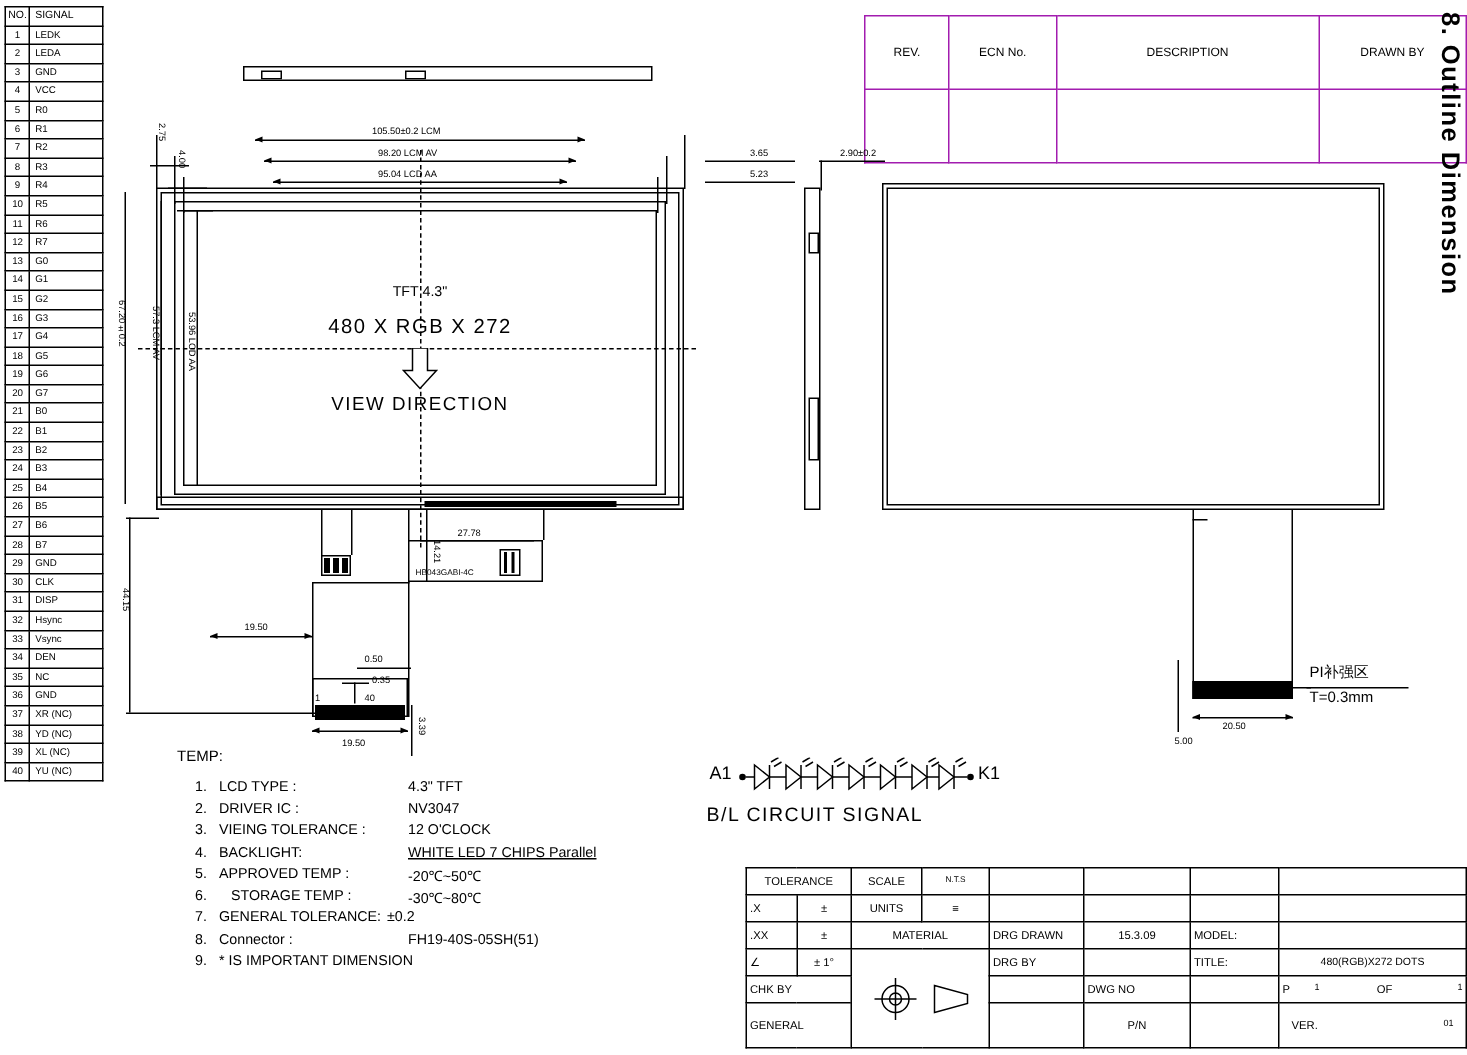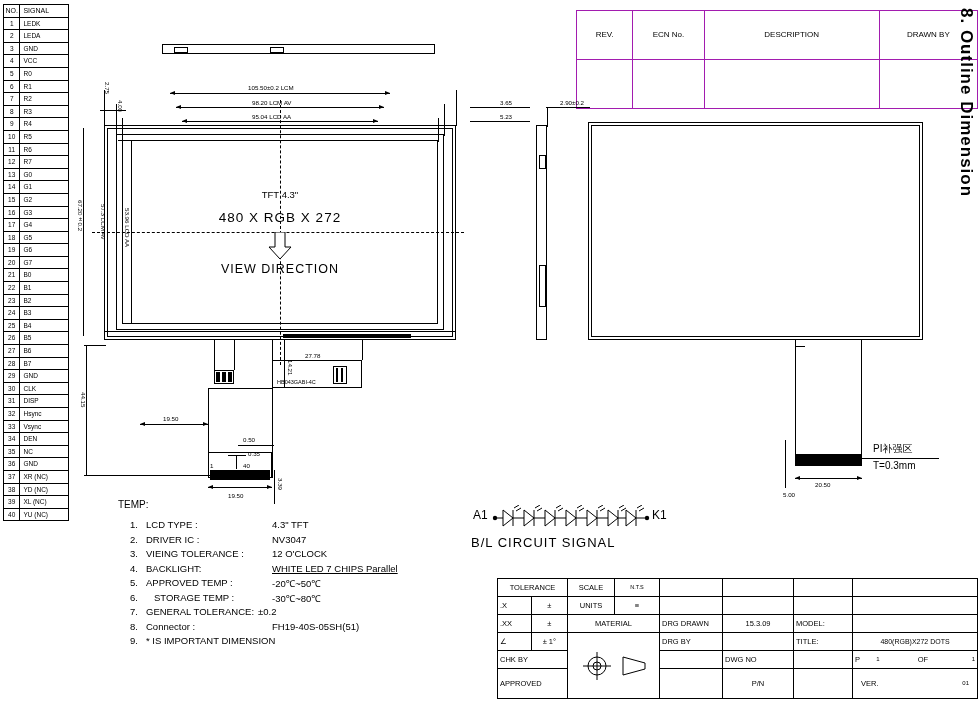--- a/index.html
+++ b/index.html
@@ -539,21 +539,21 @@
           <td style="border:none;font-size:7.5px;text-align:left;width:12px">P</td>
           <td style="border:none;font-size:6px;text-align:center;width:14px">1</td>
           <td style="border:none;font-size:7.5px;text-align:center">OF</td>
           <td style="border:none;font-size:6px;text-align:right;width:14px">1</td>
         </tr>
       </tbody>
           </table>
     </td>
   </tr>
   <tr>
-    <td colspan="2" class="l">APPROVED</td>
+    <td colspan="2" class="l">GENERAL</td>
     <td>&nbsp;</td>
     <td>P/N</td>
     <td>&nbsp;</td>
     <td style="padding:6px">
       <table style="border-collapse:collapse;width:100%">
         <tbody>
               <tr>
           <td style="border:none;font-size:7.5px;text-align:left;width:26px">VER.</td>
           <td style="border:none;font-size:6px;text-align:right">01</td>
         </tr>

